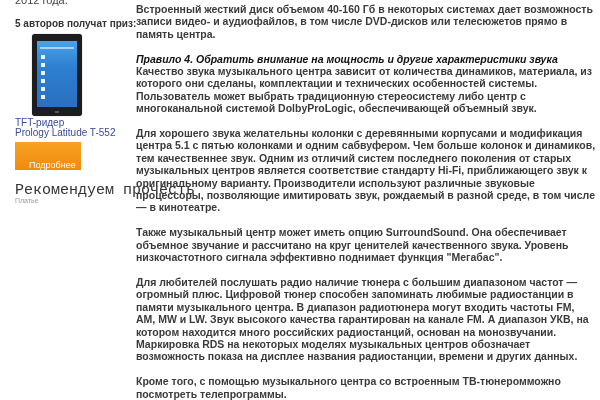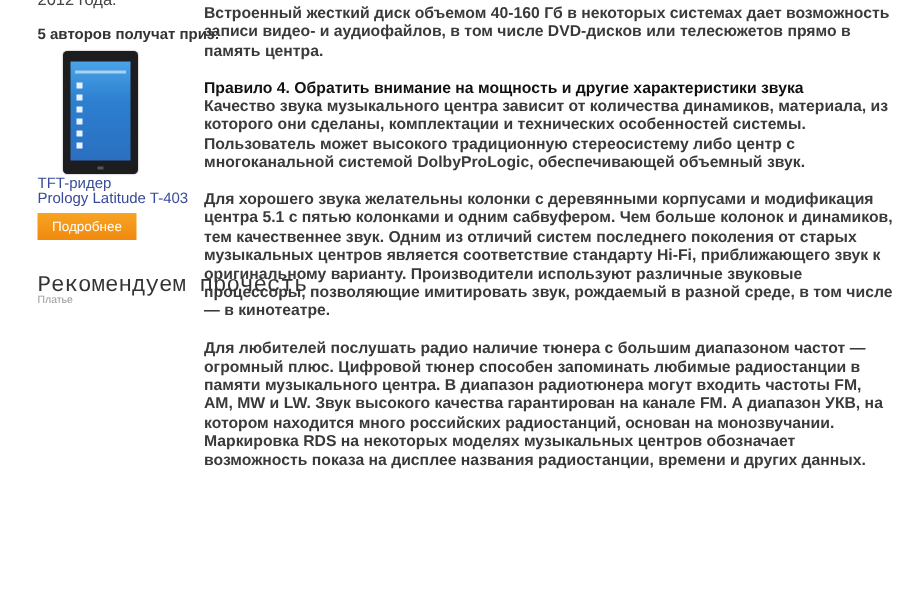--- a/index.html
+++ b/index.html
@@ -4,21 +4,21 @@
   <style>
     html, body { margin: 0; padding: 0; }
     body {
       width: 600px; height: 400px; overflow: hidden;
       background: #ffffff;
       font-family: "Liberation Sans", sans-serif;
       color: #333333;
       position: relative;
     }
     .sidebar {
-      position: absolute; left: 10px; top: 0; width: 118px; height: 400px;
+      position: absolute; left: 0; top: 0; width: 118px; height: 400px;
     }
     .sidebar .date-tail {
       position: absolute; left: 15px; top: -6px;
       font-size: 11px; color: #444;
     }
     .sidebar .prize-title {
       position: absolute; left: 15px; top: 18px;
       font-size: 10px; font-weight: bold; color: #333;
       white-space: nowrap;
     }
@@ -42,38 +42,38 @@
     }
     .sidebar .product-name {
       position: absolute; left: 15px; top: 118px;
       font-size: 10px; line-height: 10px; color: #3a4a9a;
       text-decoration: none; white-space: nowrap;
     }
     .sidebar .more-btn {
       position: absolute; left: 15px; top: 142px; width: 66px; height: 18px;
       background: linear-gradient(180deg, #f7a323 0%, #f08a0f 100%);
       color: #fff; font-size: 9px; text-align: center; line-height: 18px;
-      border: none; padding: 0; cursor: pointer;
+      border: none; padding: 14px; cursor: pointer;
       font-family: "Liberation Sans", sans-serif;
     }
     .sidebar .rec-title {
       position: absolute; left: 15px; top: 182px;
       font-size: 15px; color: #333; white-space: nowrap; font-family: Liberation Mono, monospace;
     }
     .sidebar .rec-link {
       position: absolute; left: 15px; top: 197px;
       font-size: 7px; color: #999; text-decoration: none;
     }
     .content {
       position: absolute; left: 136px; top: 3px; width: 460px;
       font-size: 10.5px; line-height: 12.4px; color: #3a3a3a;
     }
     .content p { margin: 0 0 12.4px 0; font-weight: bold; }
     .content h3 {
-      margin: 0; font-size: 10.5px; line-height: 12.4px; font-weight: bold; color: #111;
+      margin: 0; font-size: 10.5px; line-height: 12.4px; font-weight: bold; color: #111; font-style: italic;
     }
     .content h3 + p { margin-top: 0; }
   </style>
 </head>
 <body>
 
 <div class="sidebar">
   <div class="date-tail">2012 года.</div>
   <div class="prize-title">5 авторов получат приз:</div>
   <div class="device">
@@ -83,27 +83,29 @@
       <div class="dot" style="top:22px"></div>
       <div class="dot" style="top:30px"></div>
       <div class="dot" style="top:38px"></div>
       <div class="dot" style="top:46px"></div>
       <div class="dot" style="top:54px"></div>
     </div>
     <div class="home"></div>
   </div>
   <a class="product-name">
     <span>TFT-ридер</span><br>
-    <span>Prology Latitude T-403</span>
+    <span>Prology Latitude T-552</span>
   </a>
   <button class="more-btn">Подробнее</button>
   <div class="rec-title">Рекомендуем прочесть</div>
   <a class="rec-link">Платье</a>
 </div>
 
 <div class="content">
   <p>Встроенный жесткий диск объемом 40-160 Гб в некоторых системах дает возможность записи видео- и аудиофайлов, в том числе DVD-дисков или телесюжетов прямо в память центра.</p>
   <h3>Правило 4. Обратить внимание на мощность и другие характеристики звука</h3>
-  <p>Качество звука музыкального центра зависит от количества динамиков, материала, из которого они сделаны, комплектации и технических особенностей системы. Пользователь может высокого традиционную стереосистему либо центр с многоканальной системой DolbyProLogic, обеспечивающей объемный звук.</p>
+  <p>Качество звука музыкального центра зависит от количества динамиков, материала, из которого они сделаны, комплектации и технических особенностей системы. Пользователь может выбрать традиционную стереосистему либо центр с многоканальной системой DolbyProLogic, обеспечивающей объемный звук.</p>
   <p>Для хорошего звука желательны колонки с деревянными корпусами и модификация центра 5.1 с пятью колонками и одним сабвуфером. Чем больше колонок и динамиков, тем качественнее звук. Одним из отличий систем последнего поколения от старых музыкальных центров является соответствие стандарту Hi-Fi, приближающего звук к оригинальному варианту. Производители используют различные звуковые процессоры, позволяющие имитировать звук, рождаемый в разной среде, в том числе — в кинотеатре.</p>
+  <p>Также музыкальный центр может иметь опцию SurroundSound. Она обеспечивает объемное звучание и рассчитано на круг ценителей качественного звука. Уровень низкочастотного сигнала эффективно поднимает функция "Мегабас".</p>
   <p>Для любителей послушать радио наличие тюнера с большим диапазоном частот — огромный плюс. Цифровой тюнер способен запоминать любимые радиостанции в памяти музыкального центра. В диапазон радиотюнера могут входить частоты FM, AM, MW и LW. Звук высокого качества гарантирован на канале FM. А диапазон УКВ, на котором находится много российских радиостанций, основан на монозвучании. Маркировка RDS на некоторых моделях музыкальных центров обозначает возможность показа на дисплее названия радиостанции, времени и других данных.</p>
+  <p>Кроме того, с помощью музыкального центра со встроенным ТВ-тюнеромможно посмотреть телепрограммы.</p>
 
 </div>
 
 </body></html>

